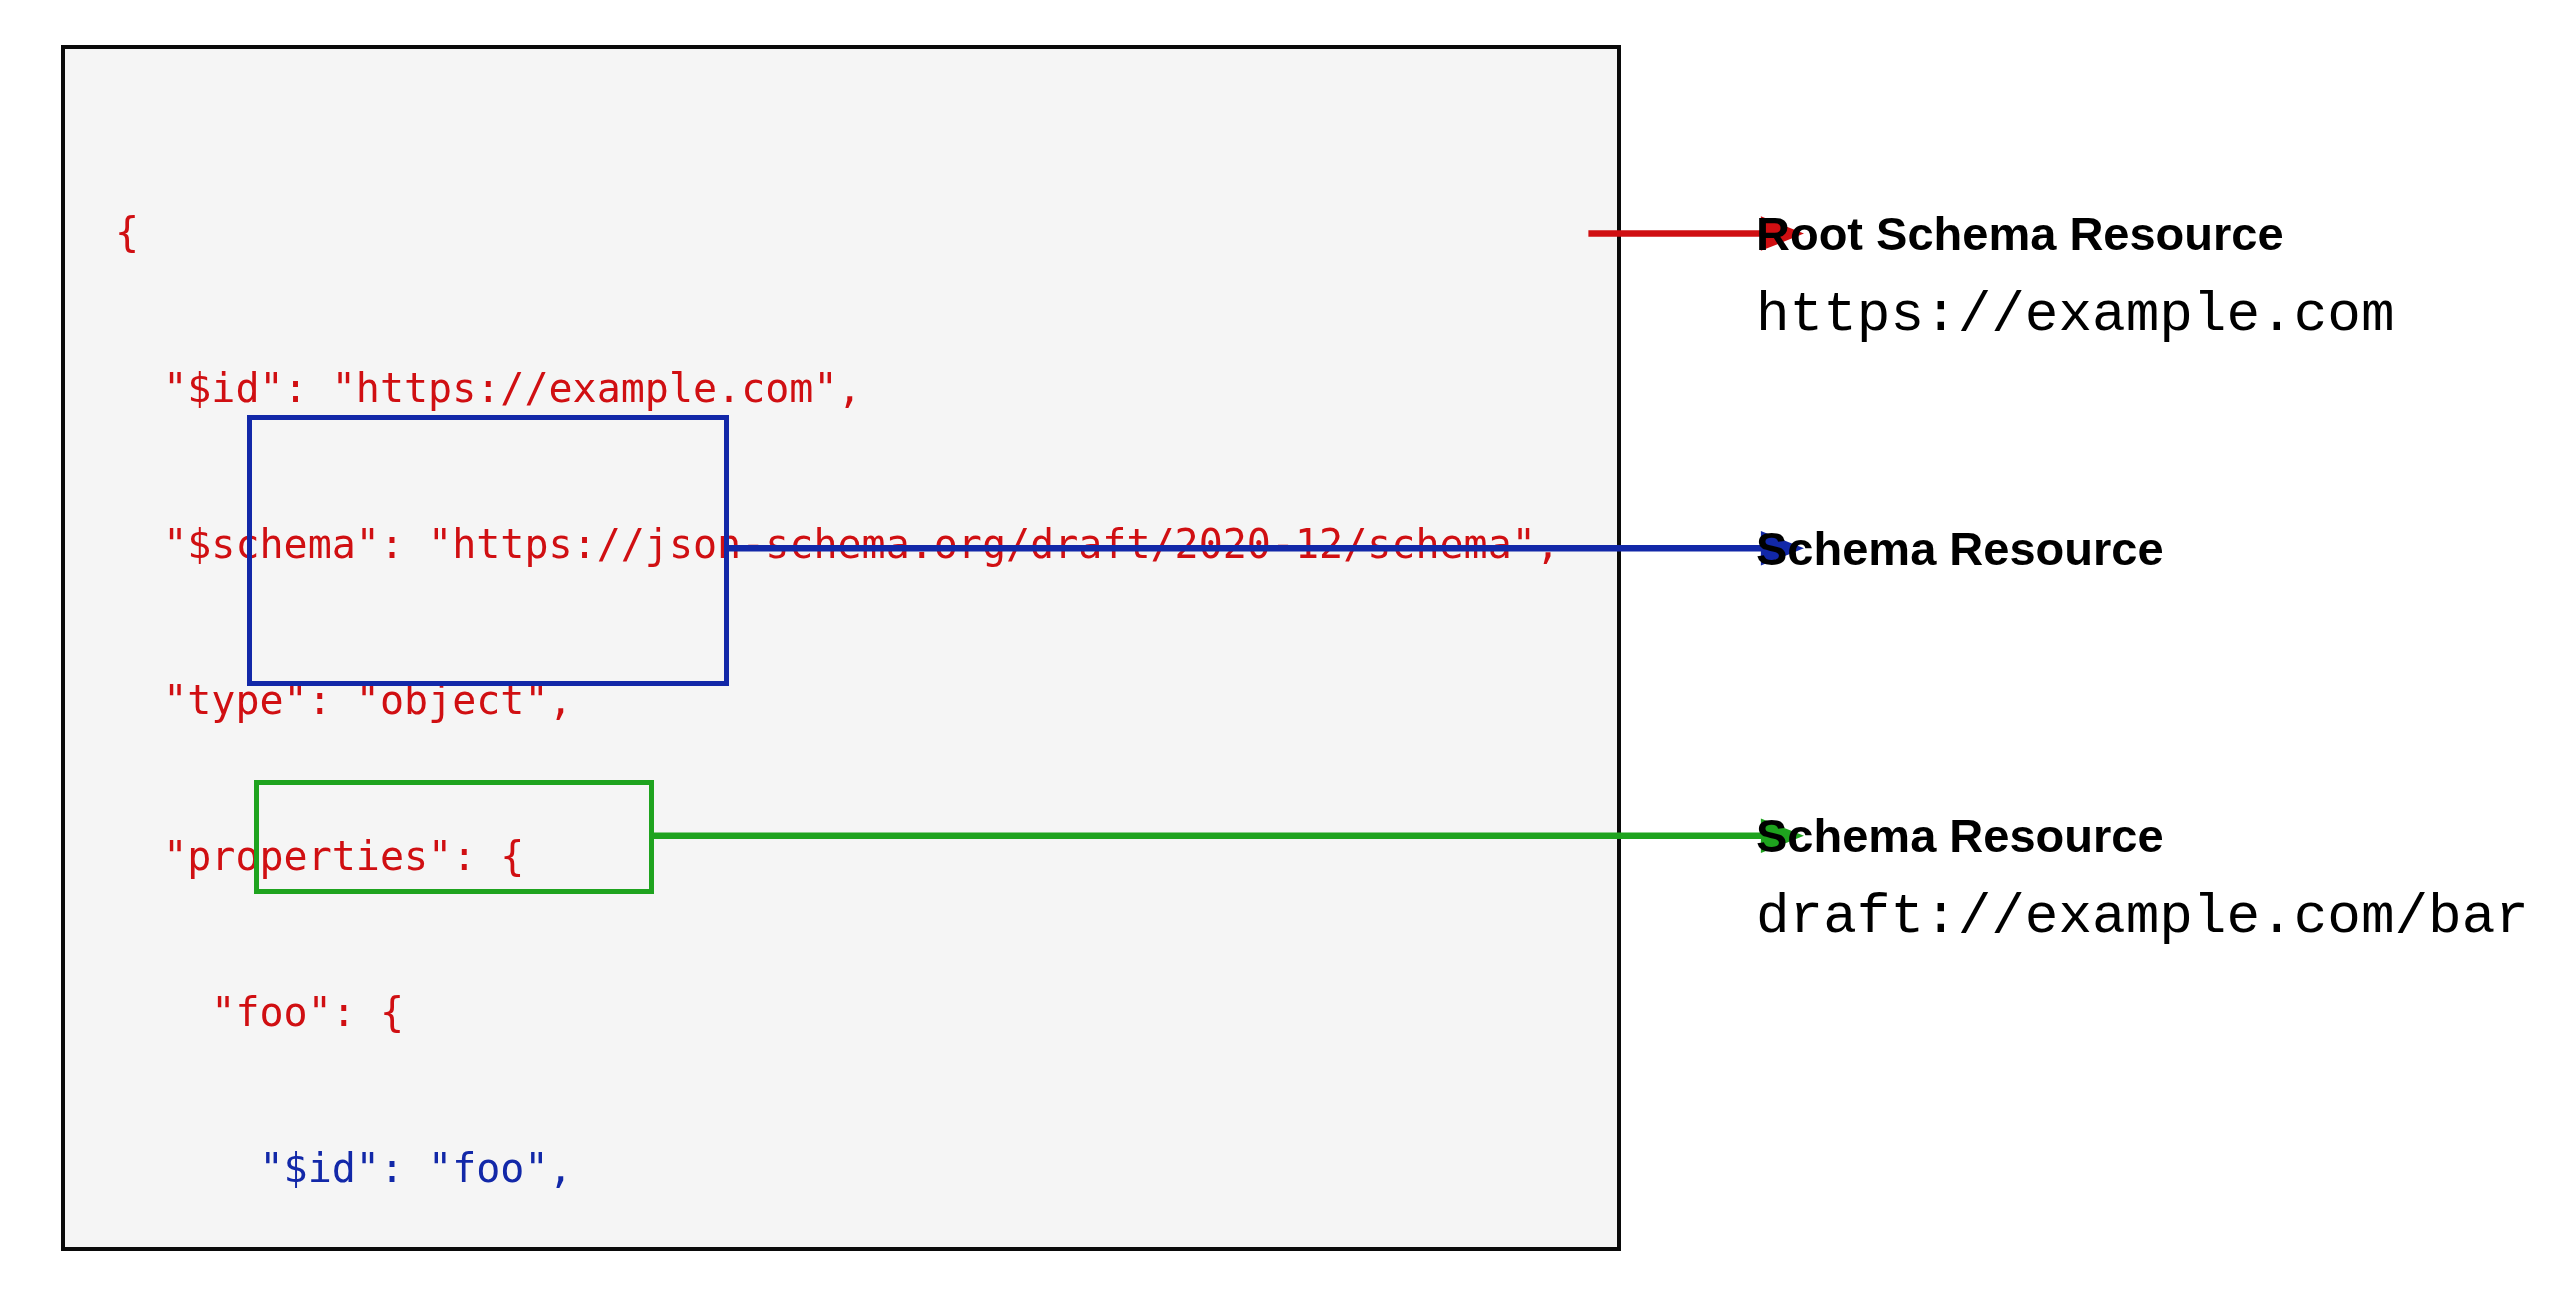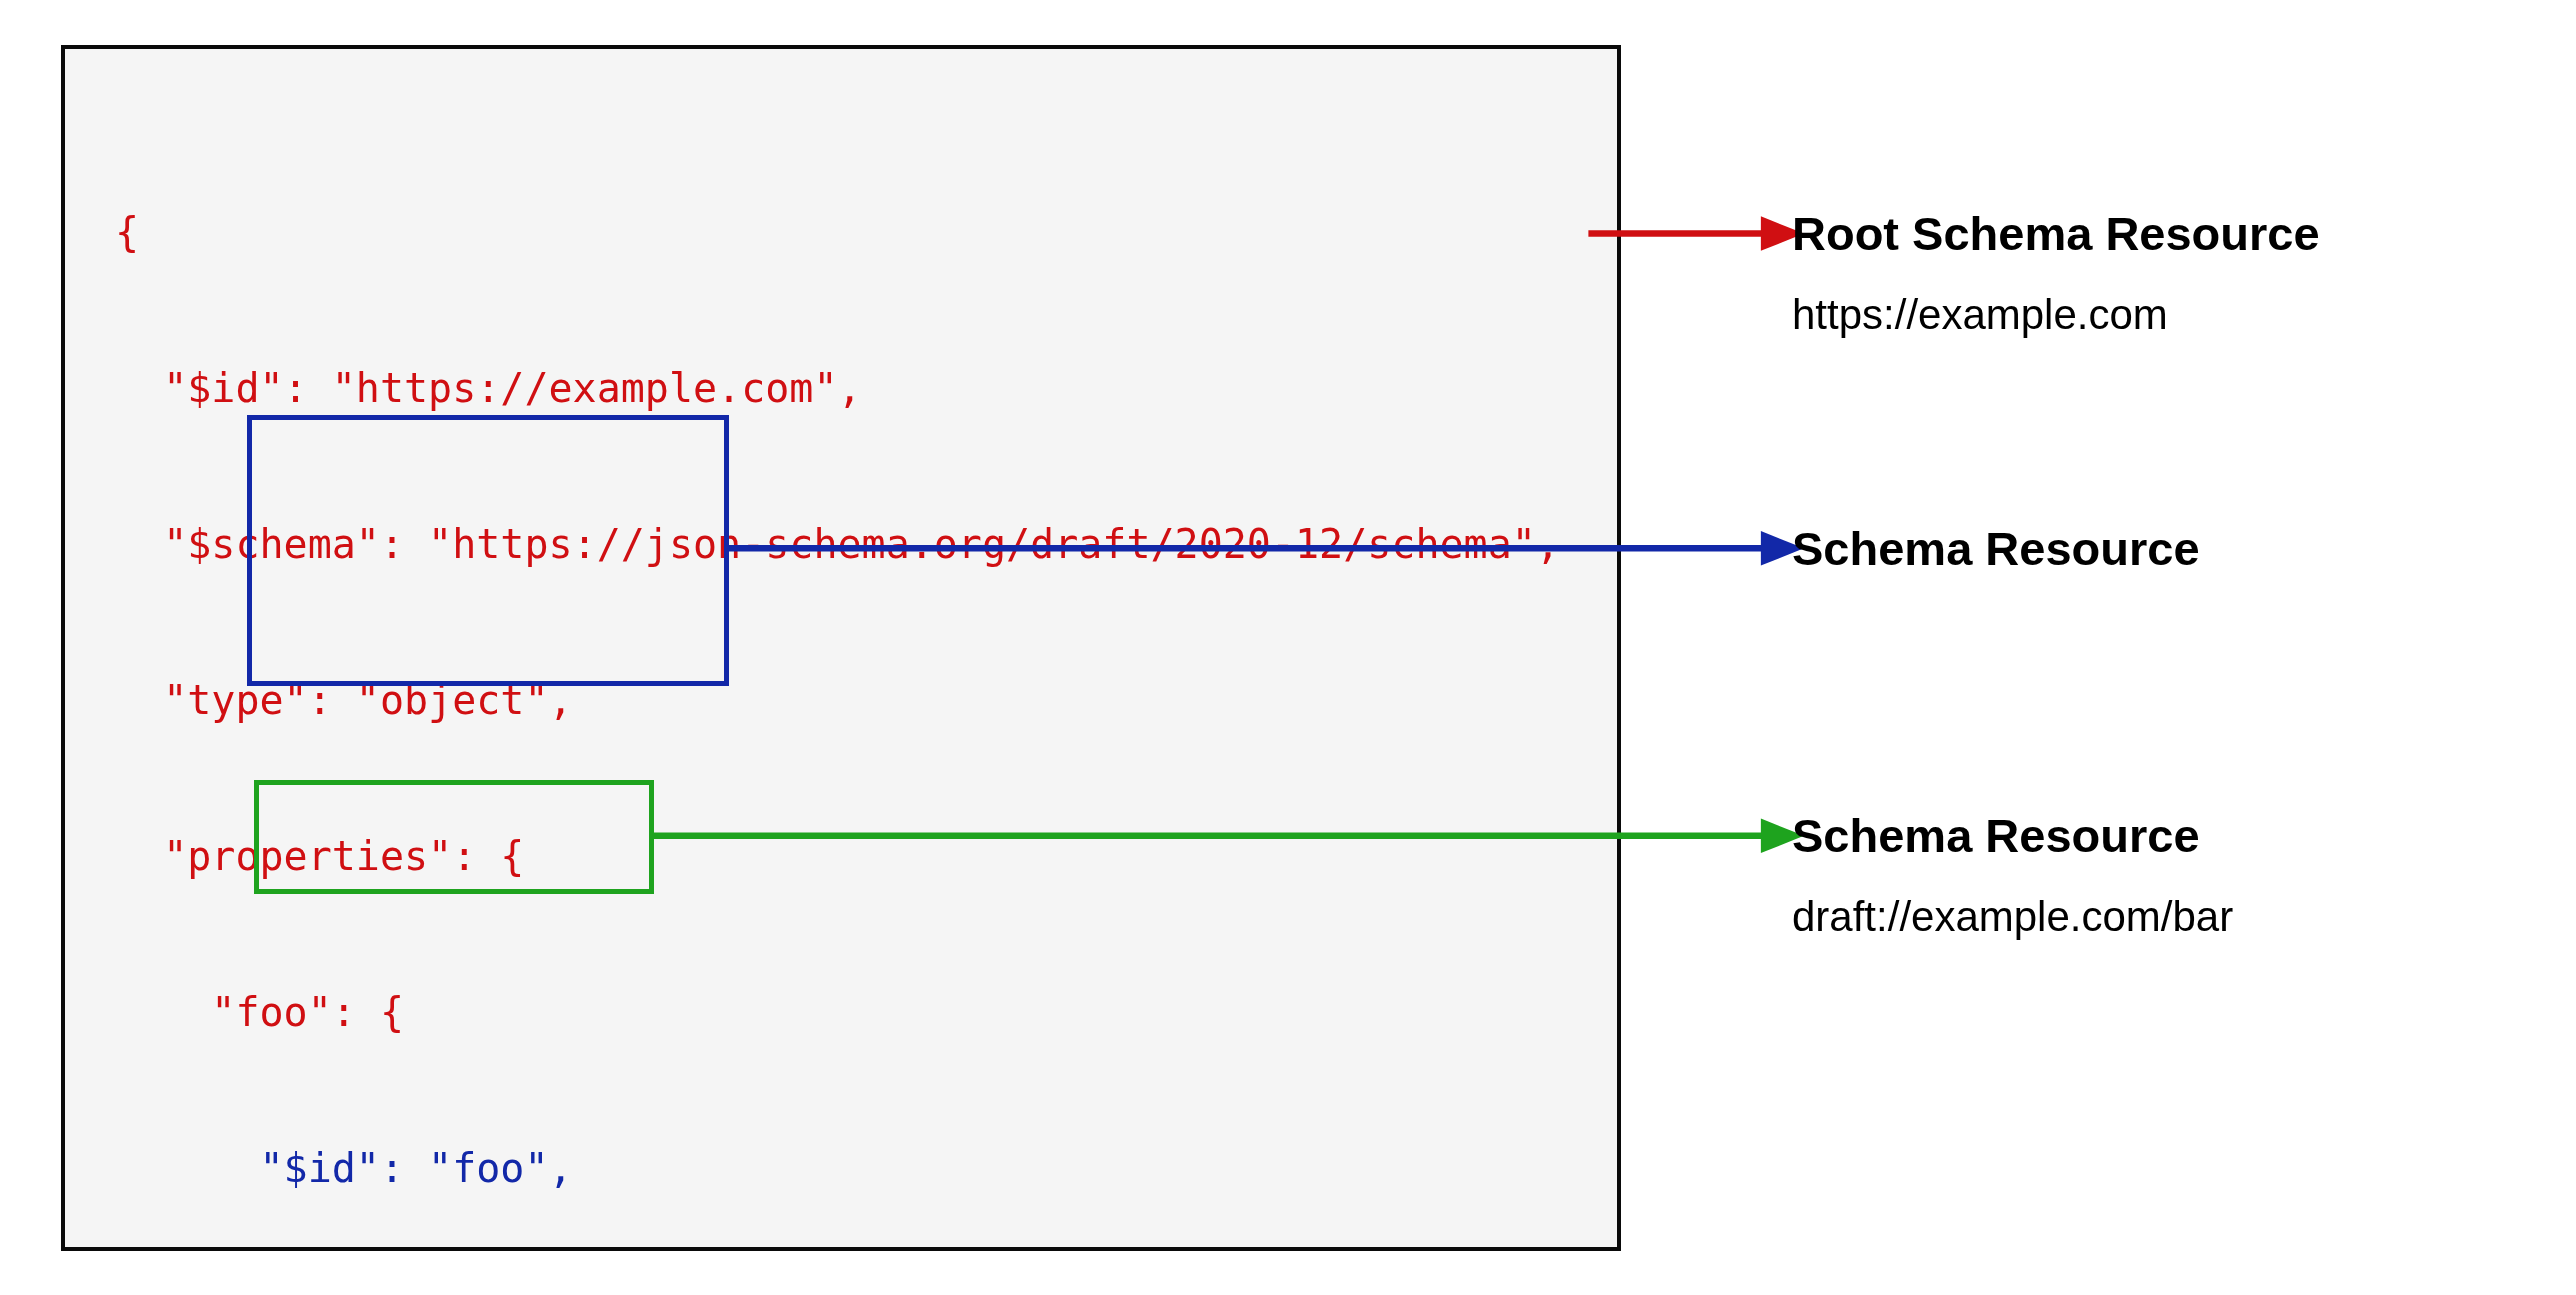--- a/index.html
+++ b/index.html
@@ -56,35 +56,35 @@
     position: absolute;
     left: 0; top: 0;
     width: 2576px; height: 1295px;
     z-index: 4;
     pointer-events: none;
   }
 
   
   .annotation {
     position: absolute;
-    left: 1792px;
+    left: 1756px;
     z-index: 5;
   }
   .annotation-heading {
     font-family: "Liberation Sans", sans-serif;
     font-weight: 700;
     font-size: 47px;
     line-height: 47px;
     color: #000000;
     white-space: nowrap;
   }
   .annotation-url {
     margin-top: 37px;
-    font-family: Liberation Sans, sans-serif;
-    font-size: 42px;
+    font-family: Liberation Mono, monospace;
+    font-size: 56px;
     line-height: 42px;
     color: #000000;
     white-space: nowrap;
   }
   .annotation.a1 { top: 210px; }
   .annotation.a2 { top: 525px; }
   .annotation.a3 { top: 812px; }
 </style>
 </head>
 <body>

